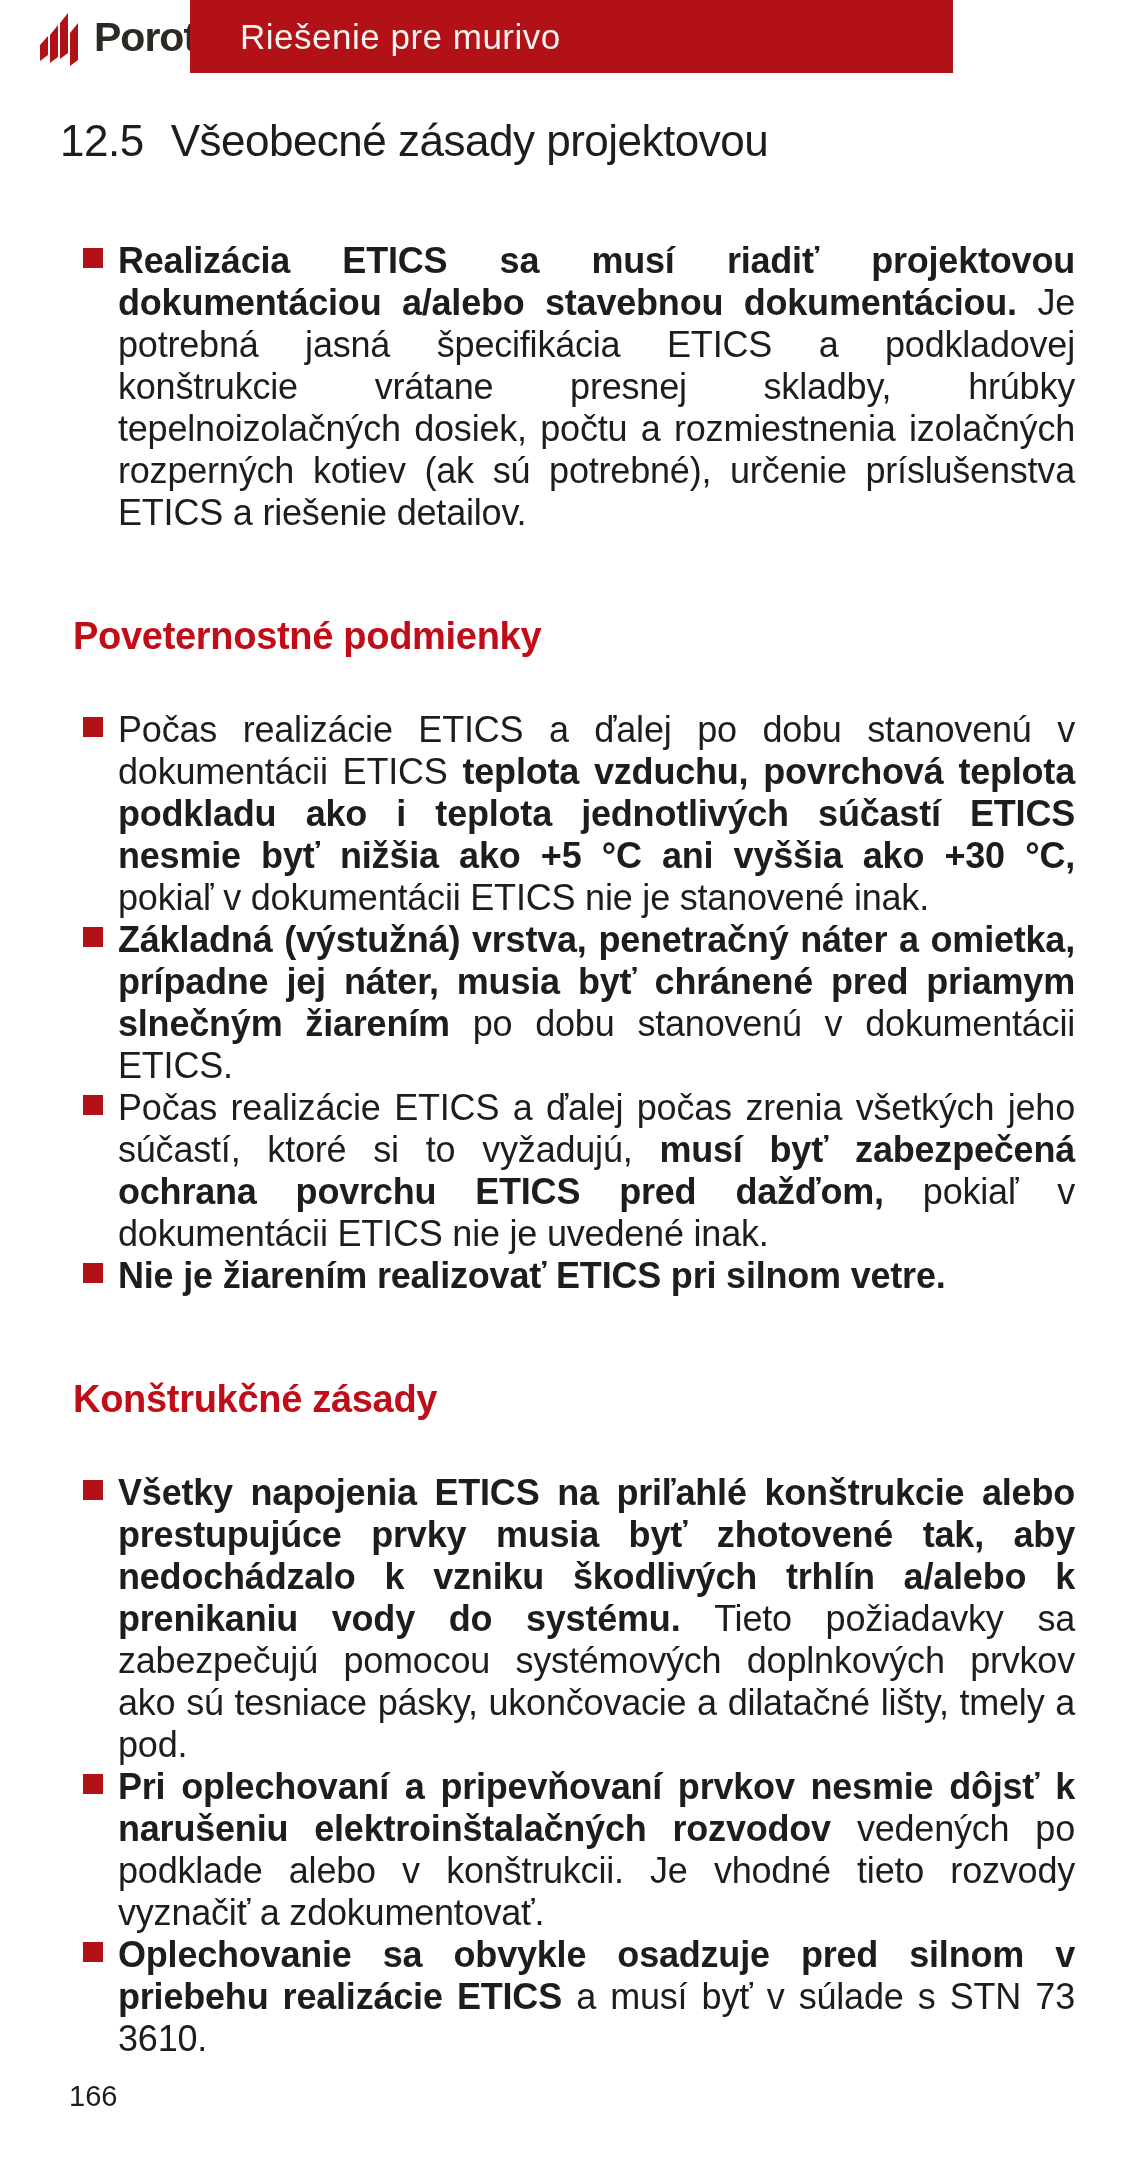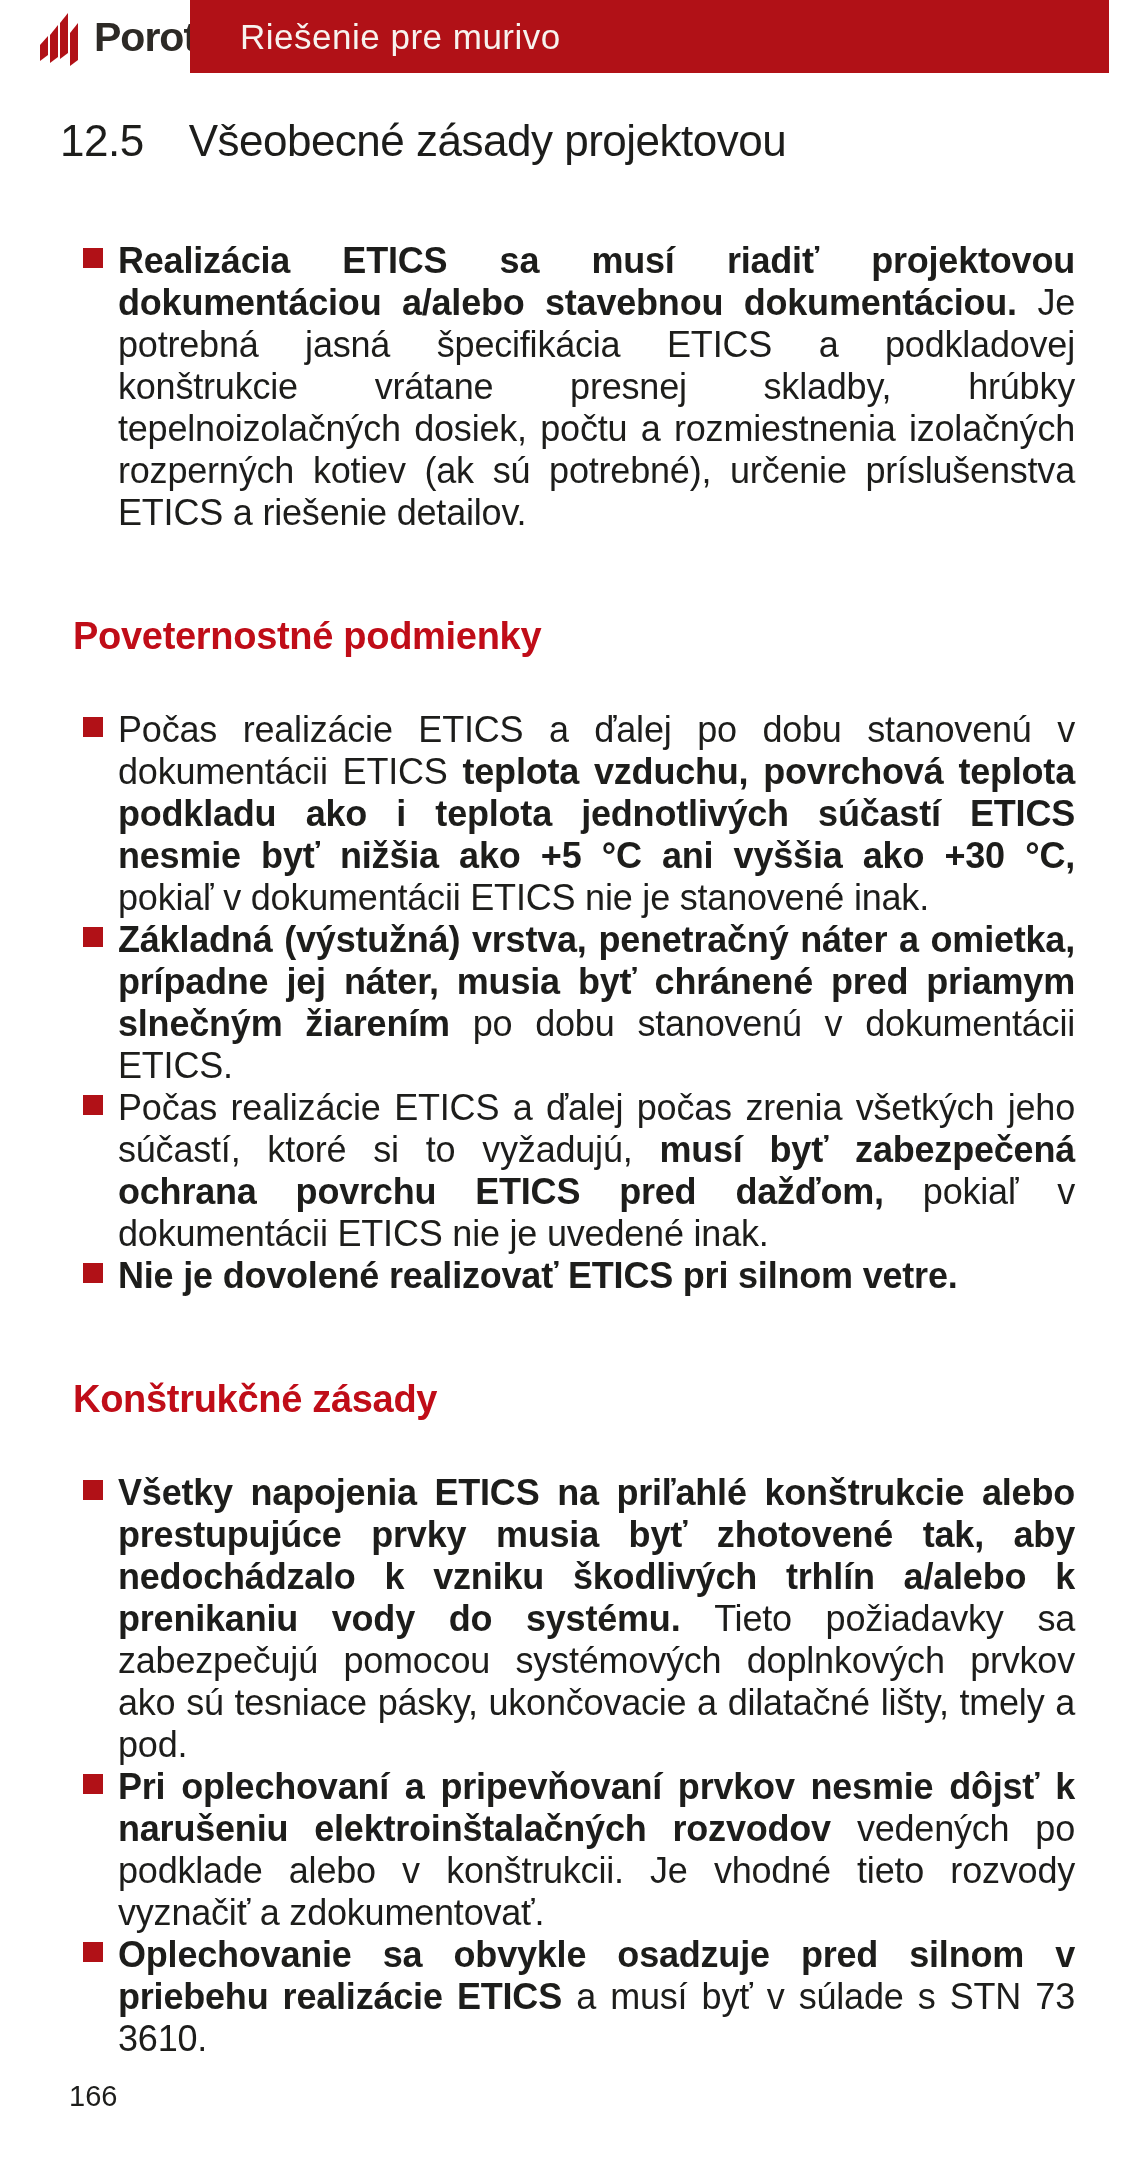--- a/index.html
+++ b/index.html
@@ -12,30 +12,30 @@
     color:#1d1d1b;
     overflow:hidden;
   }
 
   
   .header { position:absolute; top:0; left:0; width:1135px; height:73px; }
   .logo { position:absolute; left:40px; top:8px; height:58px; display:flex; align-items:center; }
   .logo svg { display:block; margin-right:10px; }
   .logo-text { font-size:41px; font-weight:700; letter-spacing:-1px; color:#2d2a26; line-height:1; }
   .banner {
-    position:absolute; left:190px; top:0; width:919px; height:73px;
+    position:absolute; left:190px; top:0; width:763px; height:73px;
     background:#b11117;
     display:flex; align-items:center;
   }
   .banner-title { color:#f7f3ef; font-size:35px; font-weight:400; padding-left:50px; letter-spacing:0.5px; }
 
   
   .doc-title {
     margin:114px 60px 0 60px;
-    display:flex; gap:45px;
+    display:flex; gap:27px;
     font-size:44px; font-weight:400; line-height:54px; color:#1d1d1b;
     letter-spacing:-0.5px;
   }
 
   
   .content-sections { }
   .section-heading {
     margin:80px 60px 0 73px;
     font-size:38px; font-weight:700; line-height:44px;
     color:#c00d18;
@@ -109,21 +109,21 @@
           <div class="bullet-item">
             <span class="marker"></span>
             <p class="bullet-text"><span class="b">Základná (výstužná) vrstva, penetračný náter a omietka, prípadne jej náter, musia byť chránené pred priamym slnečným žiarením </span><span>po dobu stanovenú v dokumentácii ETICS.</span></p>
           </div>
           <div class="bullet-item">
             <span class="marker"></span>
             <p class="bullet-text"><span>Počas realizácie ETICS a ďalej počas zrenia všetkých jeho súčastí, ktoré si to vyžadujú, </span><span class="b">musí byť zabezpečená ochrana povrchu ETICS pred dažďom, </span><span>pokiaľ v dokumentácii  ETICS nie je uvedené inak.</span></p>
           </div>
           <div class="bullet-item">
             <span class="marker"></span>
-            <p class="bullet-text"><span class="b">Nie je dovolené realizovať  ETICS pri silnom vetre.</span></p>
+            <p class="bullet-text"><span class="b">Nie je žiarením realizovať  ETICS pri silnom vetre.</span></p>
           </div>
         </div>
       </section>
       <section class="content-section">
         <h2 class="section-heading">Konštrukčné zásady</h2>
         <div class="bullet-list">
           <div class="bullet-item">
             <span class="marker"></span>
             <p class="bullet-text"><span class="b">Všetky napojenia ETICS na priľahlé konštrukcie alebo prestupujúce prvky musia byť zhotovené tak, aby nedochádzalo k vzniku škodlivých trhlín a/alebo k prenikaniu vody do systému. </span><span>Tieto požiadavky sa zabezpečujú pomocou systémových doplnkových prvkov ako sú tesniace pásky, ukončovacie a dilatačné lišty, tmely a pod.</span></p>
           </div>

